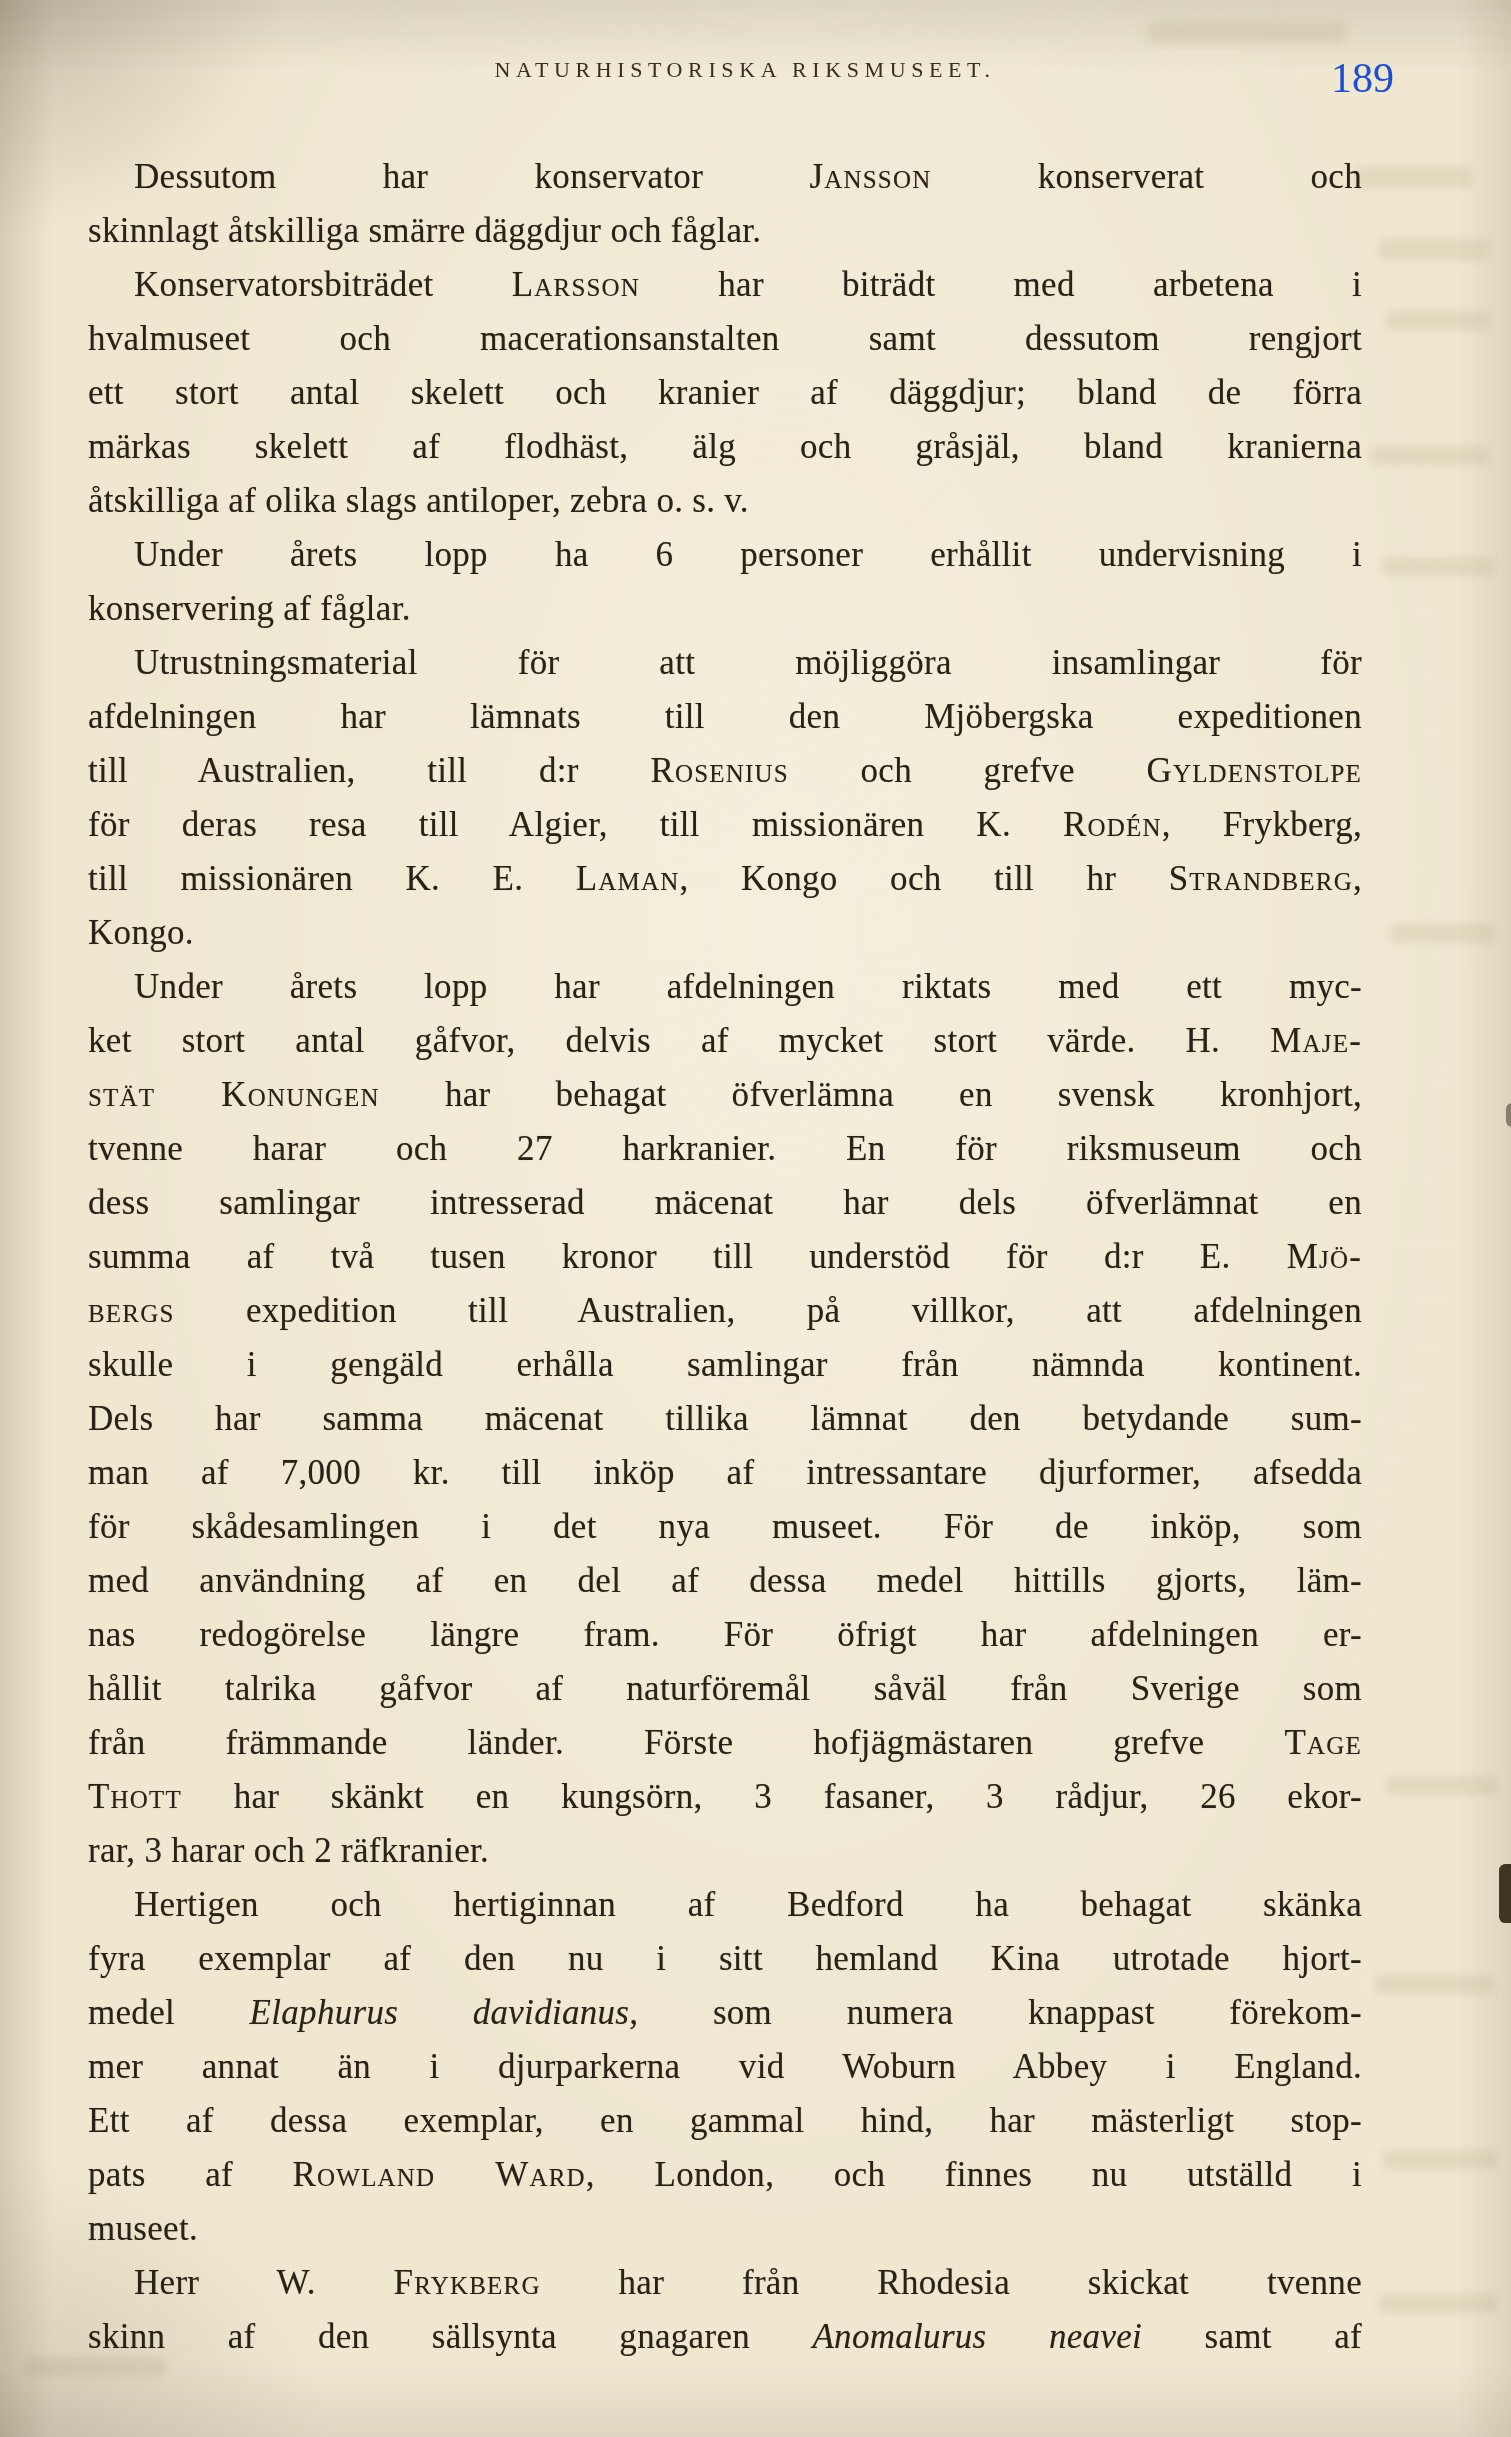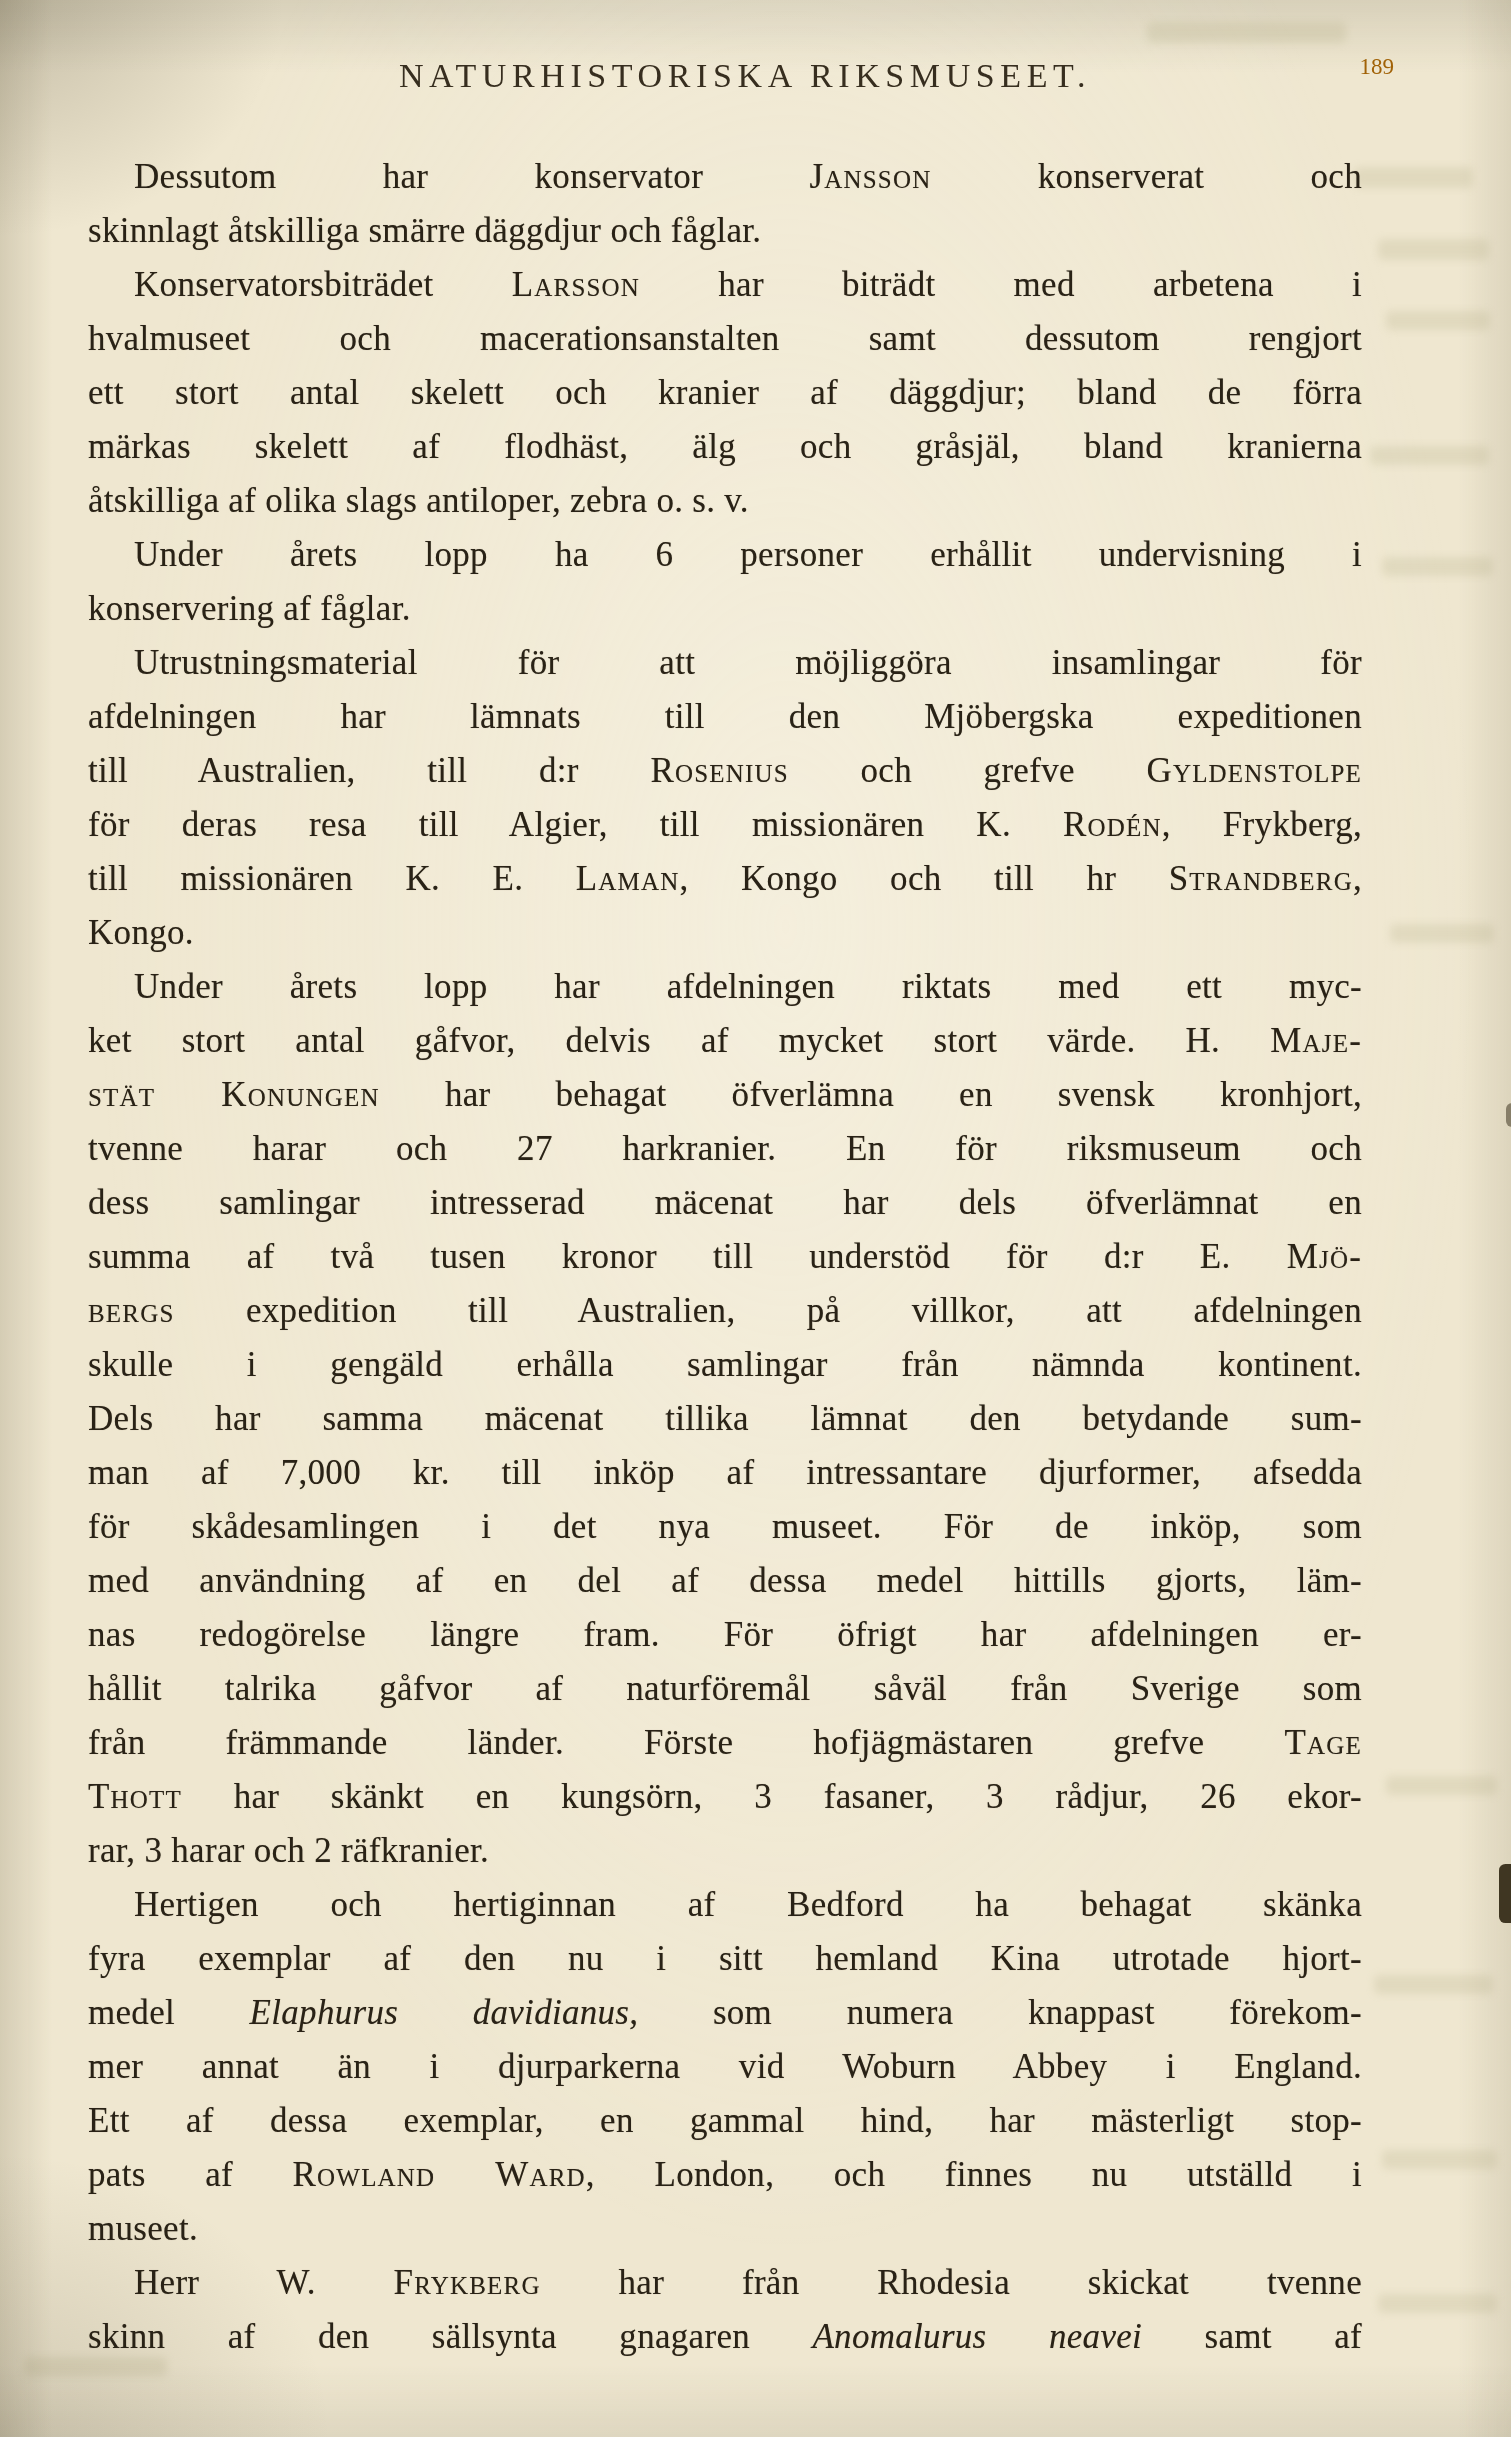--- a/index.html
+++ b/index.html
@@ -19,29 +19,29 @@
 
   
   .header {
     position: absolute;
     left: 88px; top: 57px;
     width: 1306px; height: 48px;
   }
   .running-title {
     position: absolute; left: 8px; right: 0;
     text-align: center;
-    font-size: 34px;
+    font-size: 22px;
     letter-spacing: 5.6px;
     color: #372e1f;
     white-space: nowrap;
   }
   .page-number {
     position: absolute; right: 0; top: -3.2px;
-    font-size: 23px;
-    color: #a16207;
+    font-size: 42px;
+    color: #1d4ed8;
   }
 
   
   .body-text {
     position: absolute;
     left: 88px; top: 150px;
     width: 1274px;
     font-size: 35px;
     line-height: 54px;
     color: #292216;

